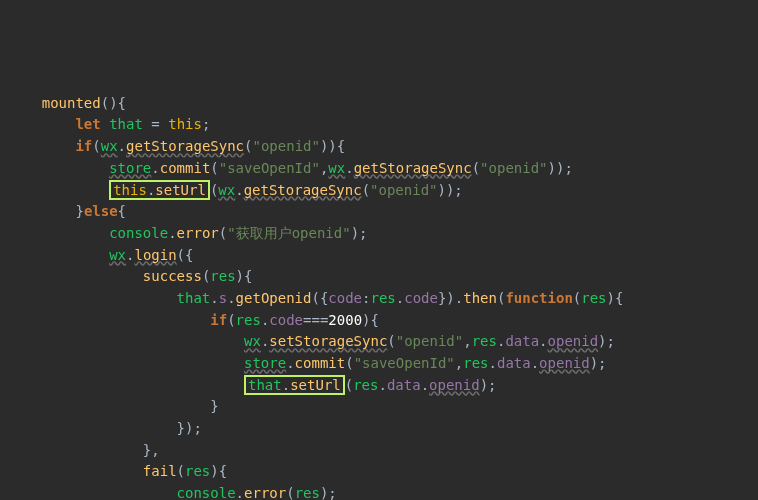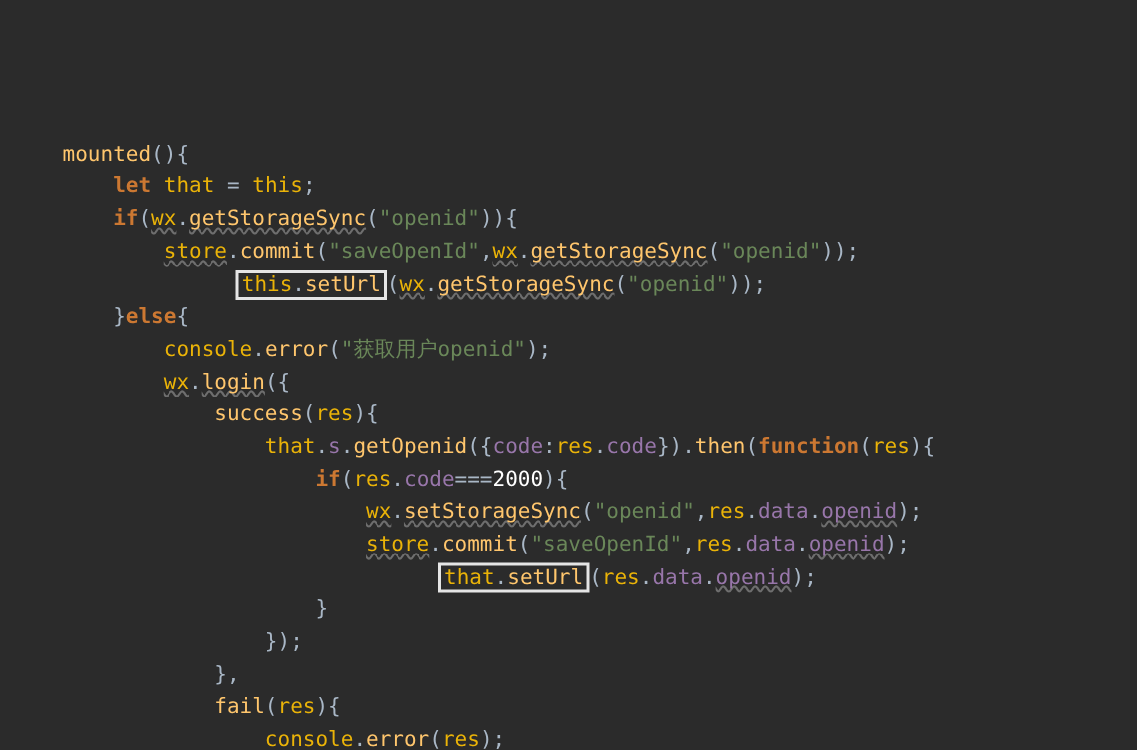--- a/index.html
+++ b/index.html
@@ -10,34 +10,33 @@
     line-height: 1.55;
     color: #a9b7c6;
     padding: 6px 0 6px 8px;
     width: 758px;
     height: 500px;
     overflow: hidden;
     white-space: pre;
   }
   .kw { color: #cc7832; font-weight: bold; }
   .fn { color: #ffc66d; }
-  .id { color: #eab308; }
+  .id { color: #22c55e; }
   .prop { color: #9876aa; }
   .str { color: #6a8759; }
   .num { color: #ffffff; }
   .op { color: #a9b7c6; }
   .pn { color: #a9b7c6; }
   .this { color: #eab308; }
   .wavy { text-decoration: underline wavy #6e6e6e; text-decoration-skip-ink: none; }
   .boxed {
-    border: 2px solid #e5e5e5;
+    border: 2px solid #bef264;
     padding: 0 2px;
     display: inline-block;
     line-height: 1.2;
-    margin-left: 48px;
   }
   .line { display: block; }
 </style>
 </head>
 <body>
 
 
 
 <div><span class="line">    <span class="fn">mounted</span><span class="pn">(){</span></span><span class="line">        <span class="kw">let</span> <span class="id">that</span> <span class="op">=</span> <span class="this">this</span><span class="pn">;</span></span><span class="line">        <span class="kw">if</span><span class="pn">(</span><span class="id wavy">wx</span><span class="pn">.</span><span class="fn wavy">getStorageSync</span><span class="pn">(</span><span class="str">"openid"</span><span class="pn">)){</span></span><span class="line">            <span class="id wavy">store</span><span class="pn">.</span><span class="fn">commit</span><span class="pn">(</span><span class="str">"saveOpenId"</span><span class="pn">,</span><span class="id wavy">wx</span><span class="pn">.</span><span class="fn wavy">getStorageSync</span><span class="pn">(</span><span class="str">"openid"</span><span class="pn">));</span></span><span class="line">            <span class="boxed"><span class="this">this</span><span class="pn">.</span><span class="fn">setUrl</span></span><span class="pn">(</span><span class="id wavy">wx</span><span class="pn">.</span><span class="fn wavy">getStorageSync</span><span class="pn">(</span><span class="str">"openid"</span><span class="pn">));</span></span><span class="line">        <span class="pn">}</span><span class="kw">else</span><span class="pn">{</span></span><span class="line">            <span class="id">console</span><span class="pn">.</span><span class="fn">error</span><span class="pn">(</span><span class="str">"获取用户openid"</span><span class="pn">);</span></span><span class="line">            <span class="id wavy">wx</span><span class="pn">.</span><span class="fn wavy">login</span><span class="pn">({</span></span><span class="line">                <span class="fn">success</span><span class="pn">(</span><span class="id">res</span><span class="pn">){</span></span><span class="line">                    <span class="id">that</span><span class="pn">.</span><span class="prop">s</span><span class="pn">.</span><span class="fn">getOpenid</span><span class="pn">({</span><span class="prop">code</span><span class="pn">:</span><span class="id">res</span><span class="pn">.</span><span class="prop">code</span><span class="pn">}).</span><span class="fn">then</span><span class="pn">(</span><span class="kw">function</span><span class="pn">(</span><span class="id">res</span><span class="pn">){</span></span><span class="line">                        <span class="kw">if</span><span class="pn">(</span><span class="id">res</span><span class="pn">.</span><span class="prop">code</span><span class="op">===</span><span class="num">2000</span><span class="pn">){</span></span><span class="line">                            <span class="id wavy">wx</span><span class="pn">.</span><span class="fn wavy">setStorageSync</span><span class="pn">(</span><span class="str">"openid"</span><span class="pn">,</span><span class="id">res</span><span class="pn">.</span><span class="prop">data</span><span class="pn">.</span><span class="prop wavy">openid</span><span class="pn">);</span></span><span class="line">                            <span class="id wavy">store</span><span class="pn">.</span><span class="fn">commit</span><span class="pn">(</span><span class="str">"saveOpenId"</span><span class="pn">,</span><span class="id">res</span><span class="pn">.</span><span class="prop">data</span><span class="pn">.</span><span class="prop wavy">openid</span><span class="pn">);</span></span><span class="line">                            <span class="boxed"><span class="id">that</span><span class="pn">.</span><span class="fn">setUrl</span></span><span class="pn">(</span><span class="id">res</span><span class="pn">.</span><span class="prop">data</span><span class="pn">.</span><span class="prop wavy">openid</span><span class="pn">);</span></span><span class="line">                        <span class="pn">}</span></span><span class="line">                    <span class="pn">});</span></span><span class="line">                <span class="pn">},</span></span><span class="line">                <span class="fn">fail</span><span class="pn">(</span><span class="id">res</span><span class="pn">){</span></span><span class="line">                    <span class="id">console</span><span class="pn">.</span><span class="fn">error</span><span class="pn">(</span><span class="id">res</span><span class="pn">);</span></span></div>
 

